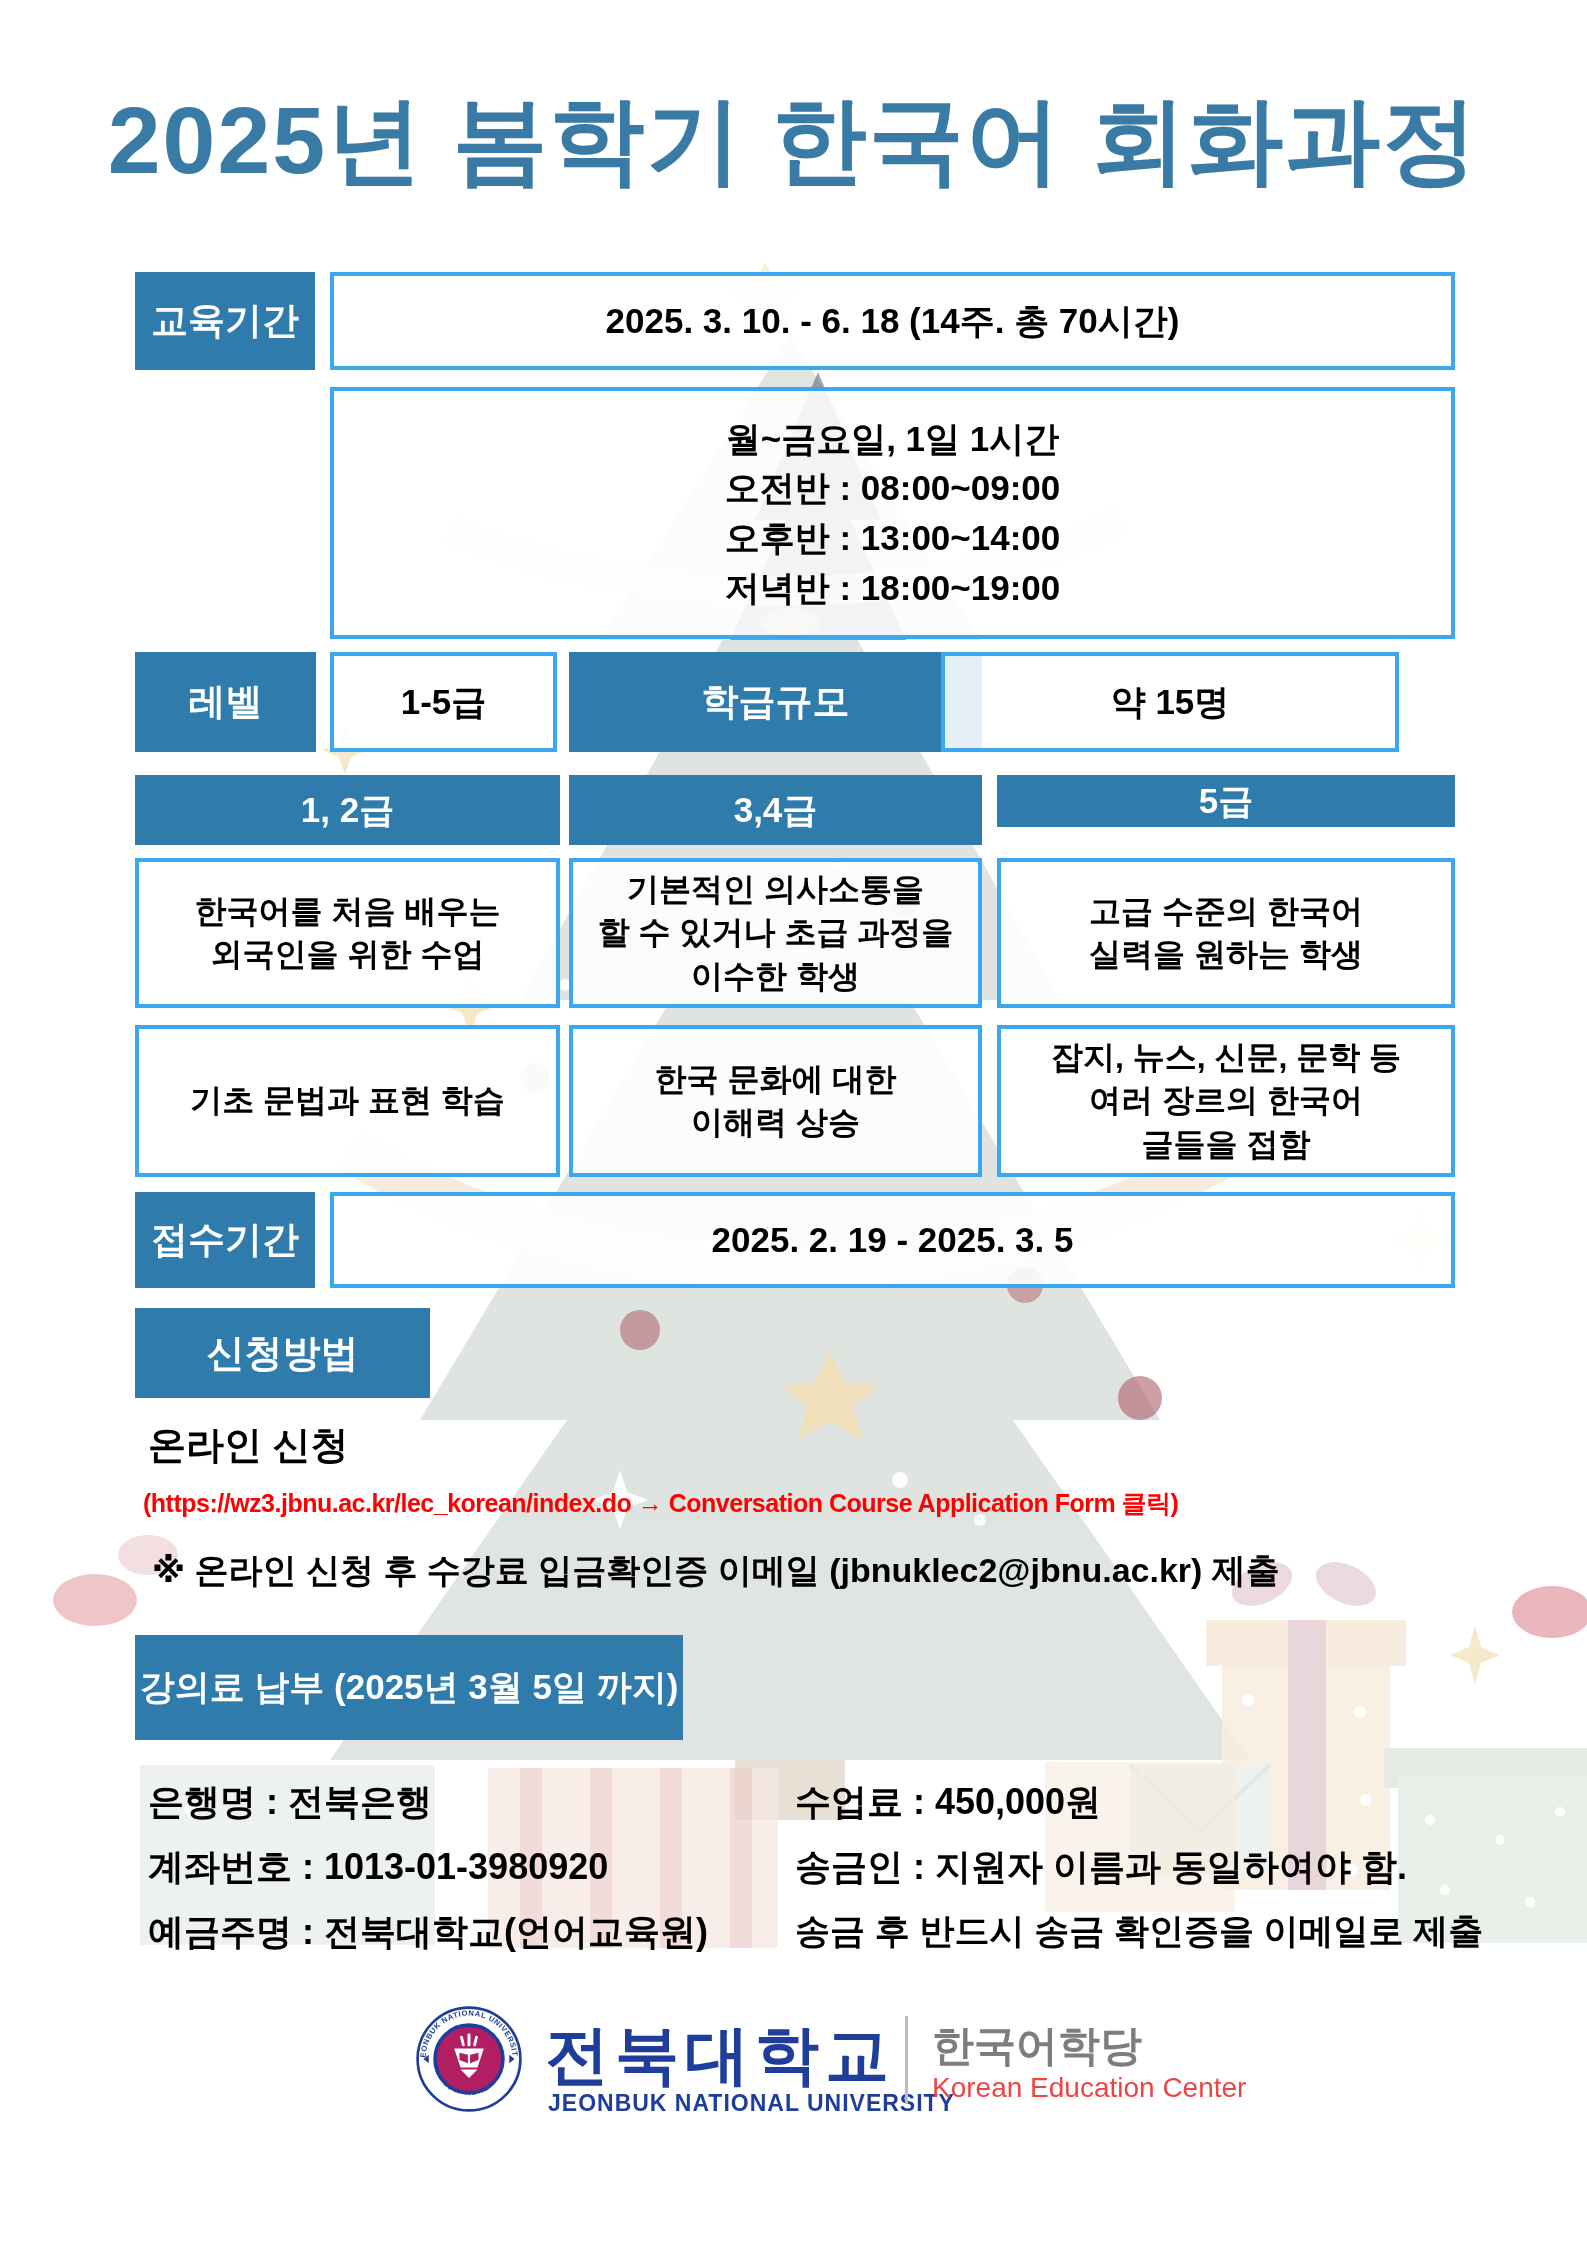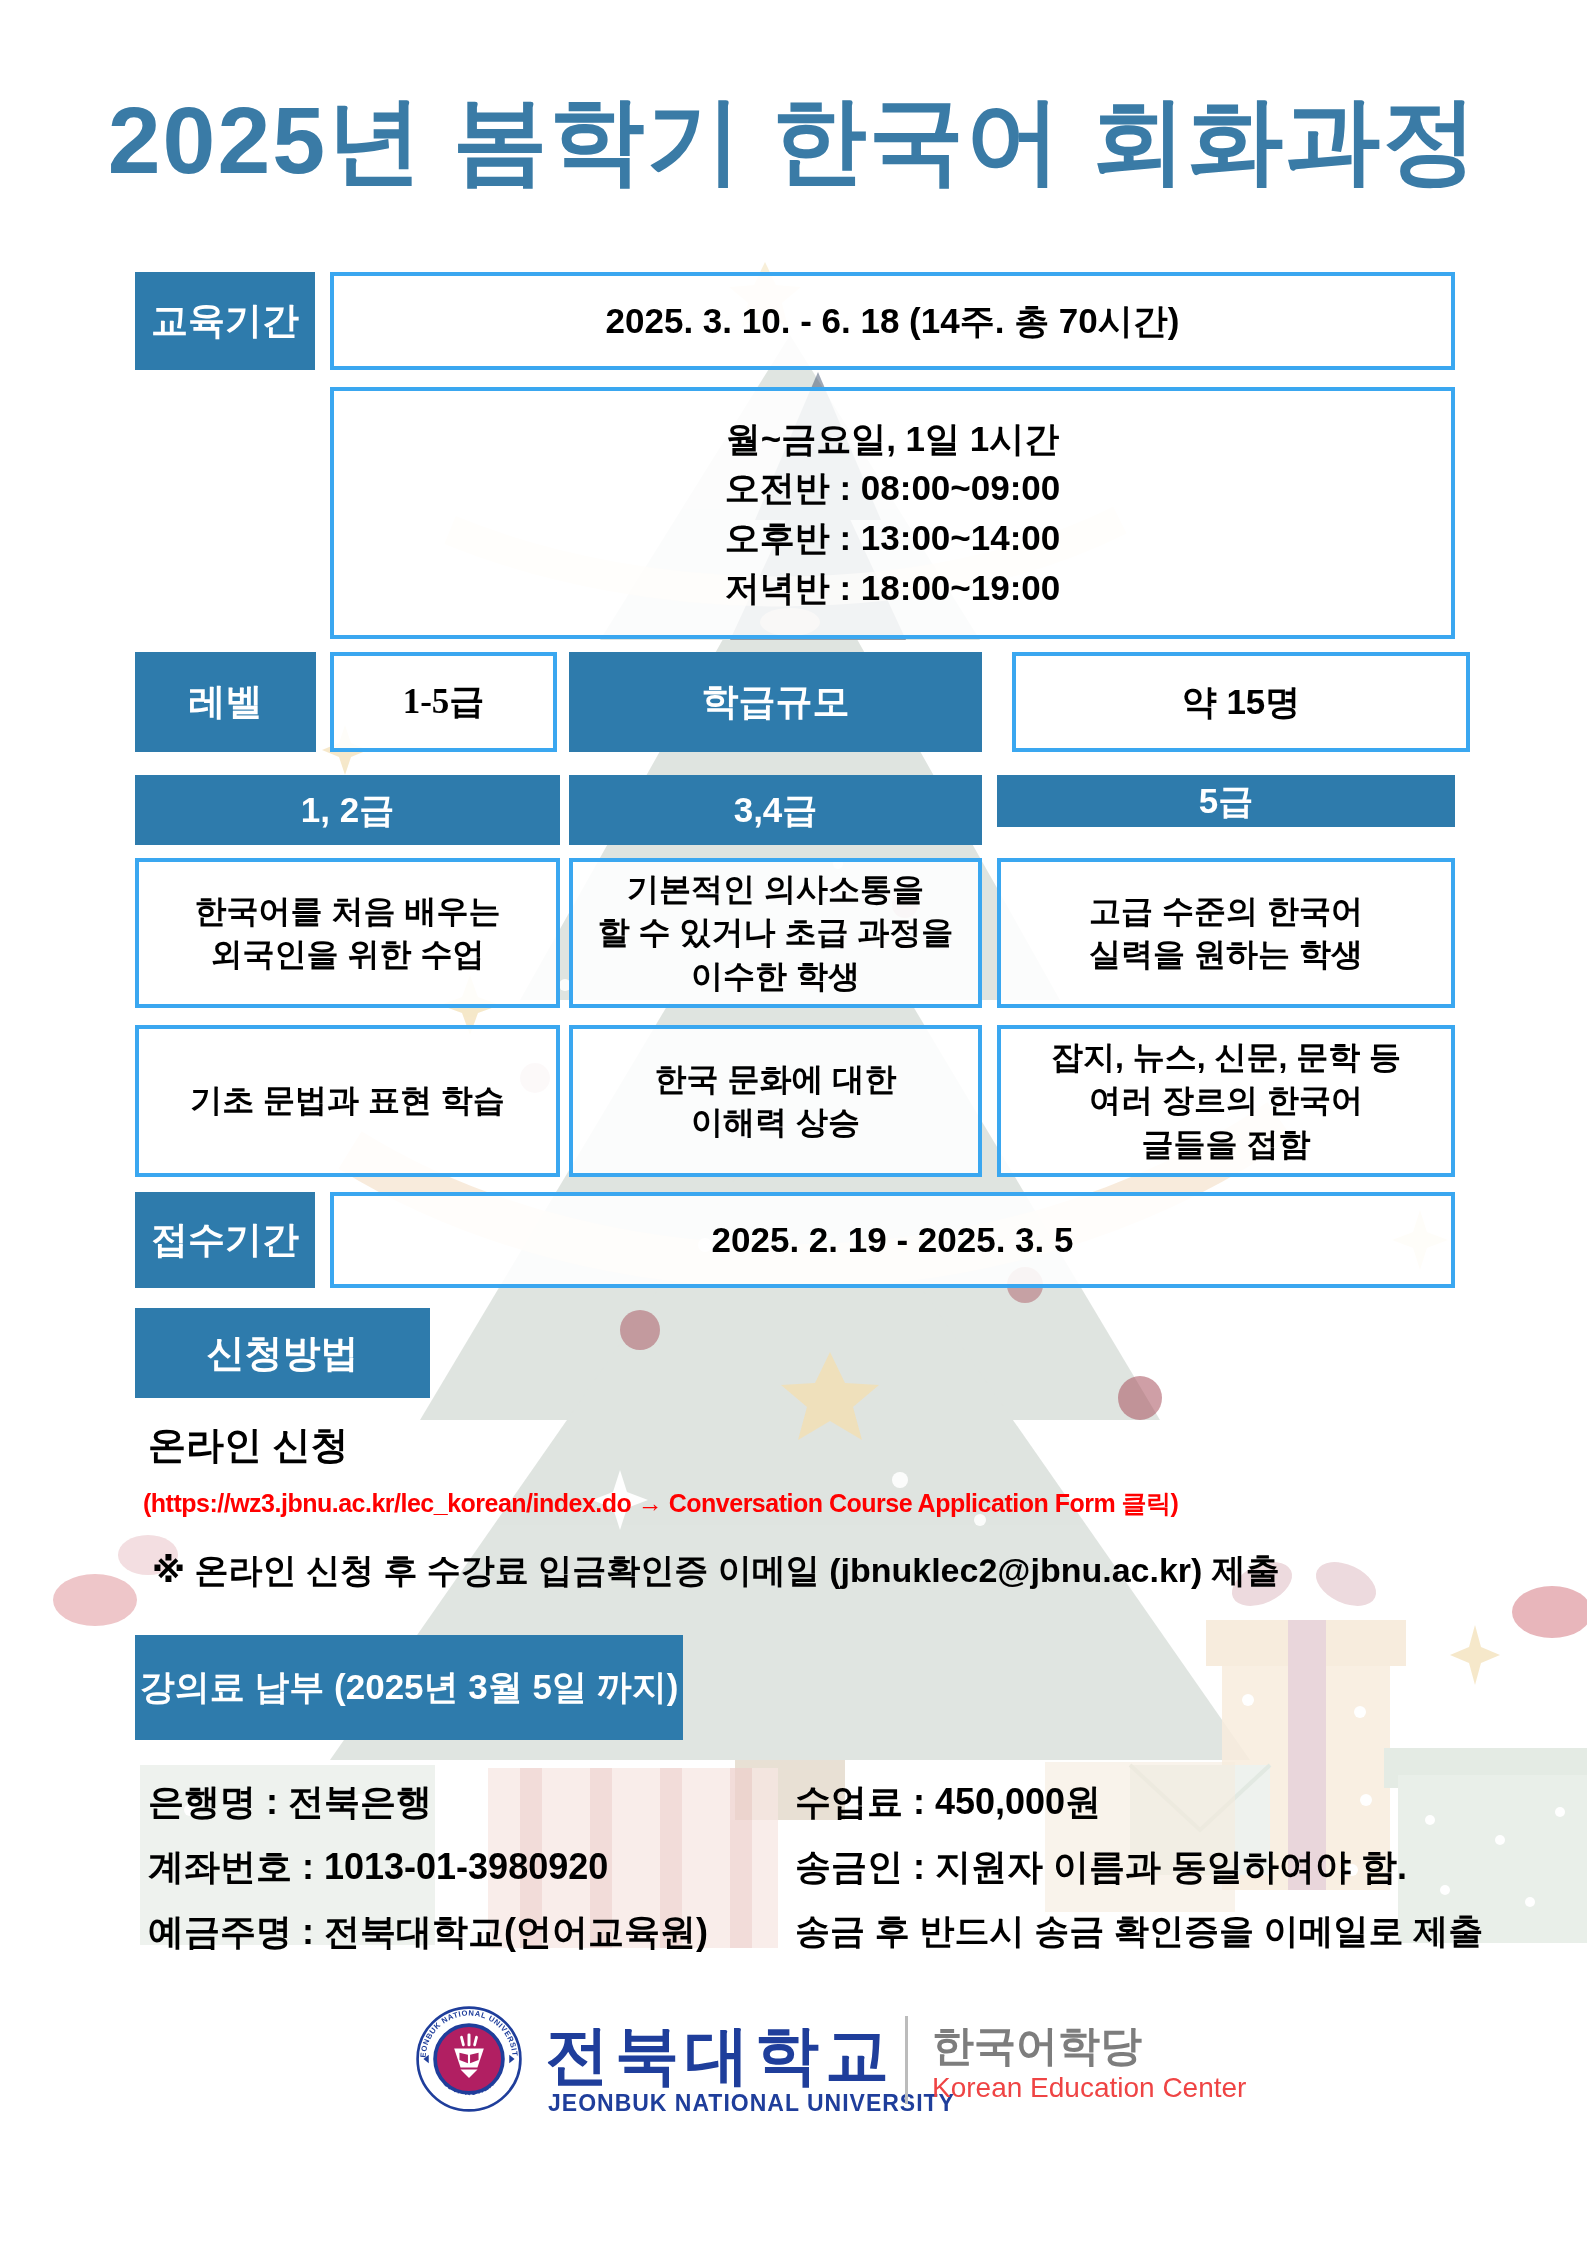--- a/index.html
+++ b/index.html
@@ -157,23 +157,23 @@
     <div class="val" style="left:330px; top:272px; width:1125px; height:98px;">2025. 3. 10. - 6. 18 (14주. 총 70시간)</div>
 
     <div class="val" style="left:330px; top:387px; width:1125px; height:252px; line-height:1.42;">
       <div>월~금요일, 1일 1시간</div>
       <div>오전반 : 08:00~09:00</div>
       <div>오후반 : 13:00~14:00</div>
       <div>저녁반 : 18:00~19:00</div>
     </div>
 
     <div class="lbl" style="left:135px; top:652px; width:181px; height:100px;">레벨</div>
-    <div class="val" style="left:330px; top:652px; width:227px; height:100px;font-family:Liberation Serif, serif;">1-5급</div>
+    <div class="val" style="left:330px; top:652px; width:227px; height:100px;">1-5급</div>
     <div class="lbl" style="left:569px; top:652px; width:413px; height:100px;">학급규모</div>
-    <div class="val" style="left:1012px; top:652px; width:458px; height:100px;">약 15명</div>
+    <div class="val" style="left:941px; top:652px; width:458px; height:100px;">약 15명</div>
 
     <div class="lbl" style="left:135px; top:775px; width:425px; height:70px; font-size:35px;">1, 2급</div>
     <div class="lbl" style="left:569px; top:775px; width:413px; height:70px; font-size:35px;">3,4급</div>
     <div class="lbl" style="left:997px; top:775px; width:458px; height:52px; font-size:35px;">5급</div>
 
     <div class="val desc multiline" style="left:135px; top:858px; width:425px; height:150px;">한국어를 처음 배우는
 외국인을 위한 수업</div>
     <div class="val desc multiline" style="left:569px; top:858px; width:413px; height:150px;">기본적인 의사소통을
 할 수 있거나 초급 과정을
 이수한 학생</div>

